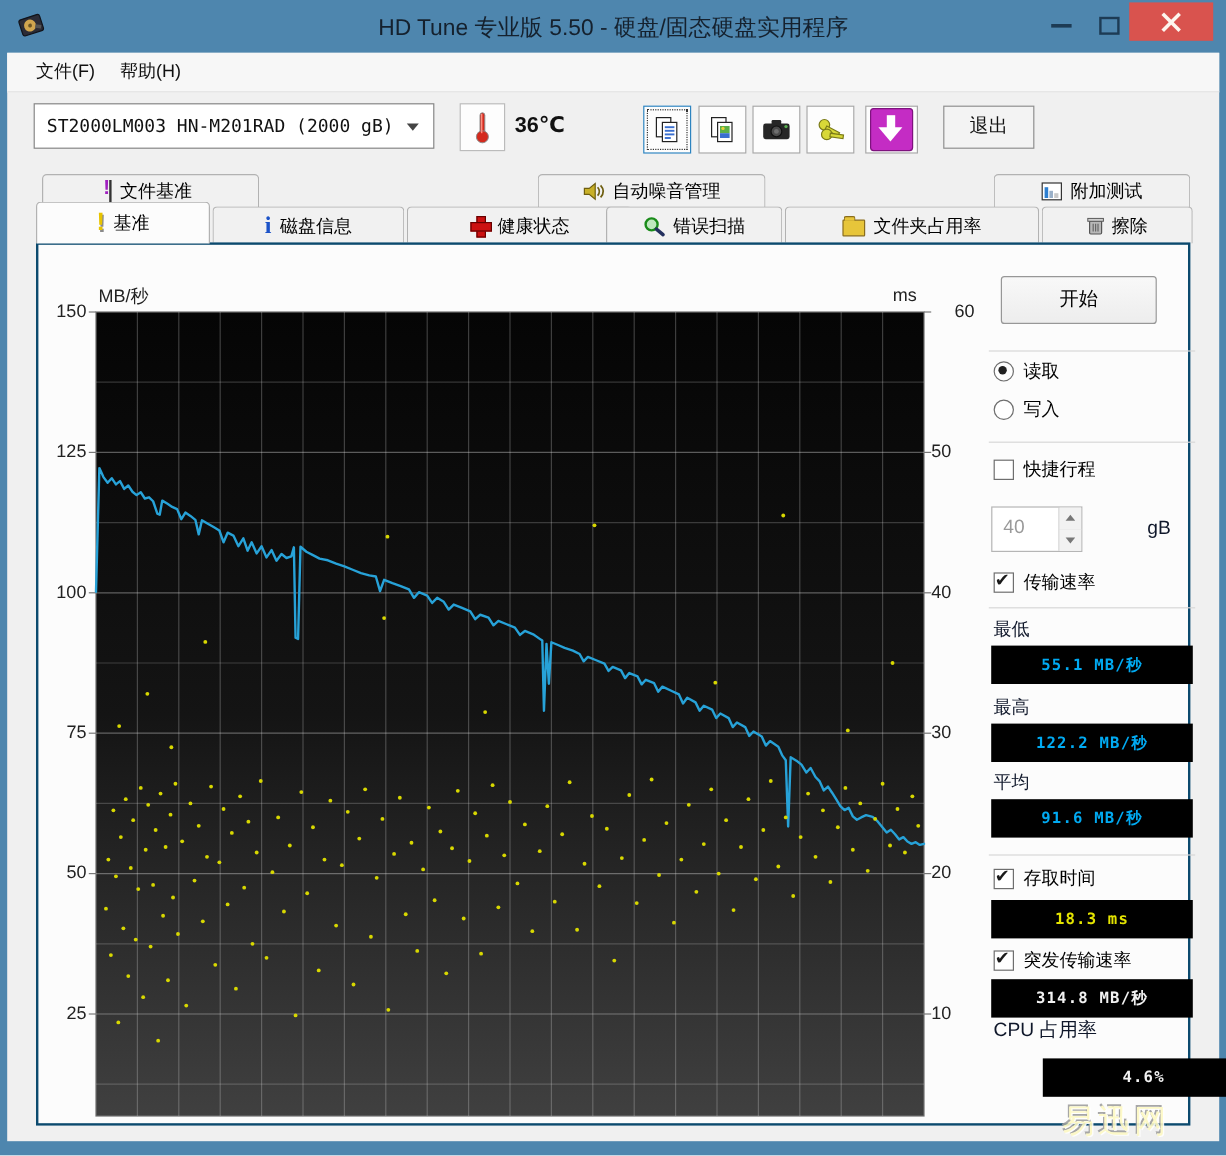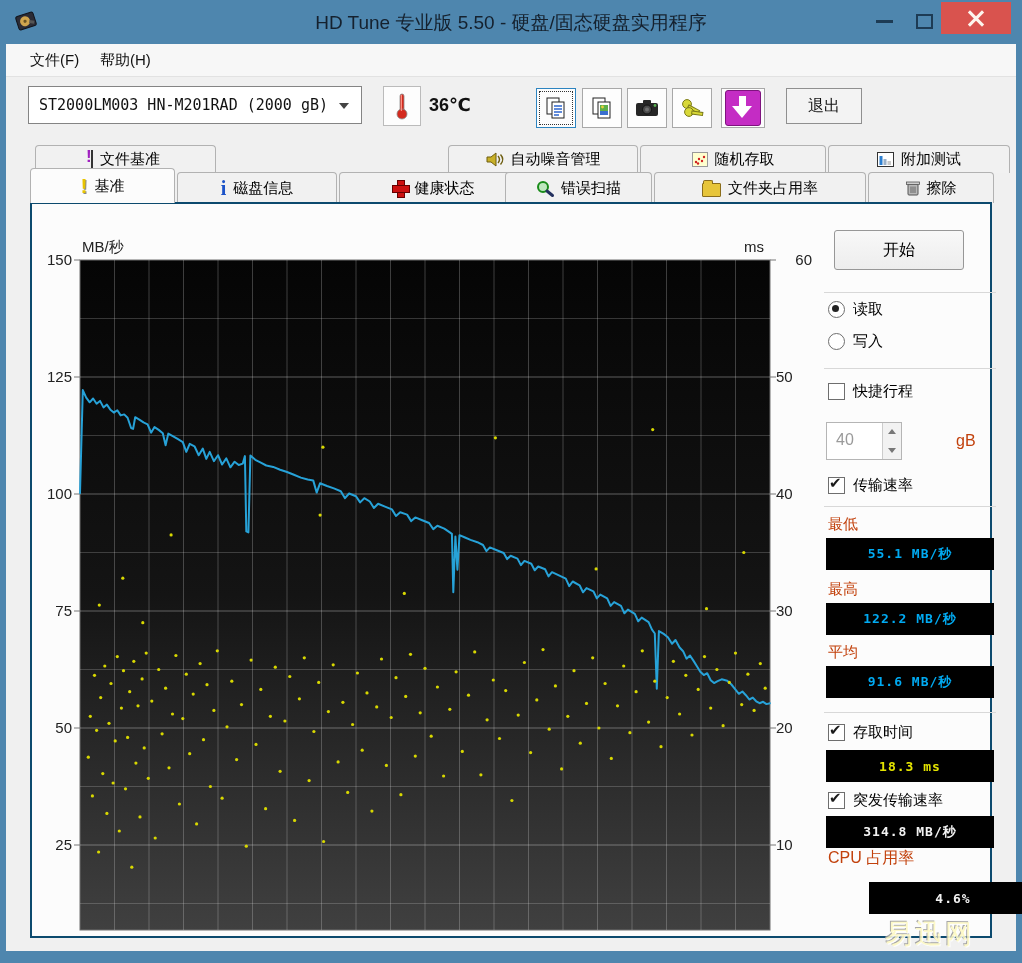--- a/index.html
+++ b/index.html
@@ -40,21 +40,21 @@
   .tab-r2{top:128px;height:31px;}
   .tab-r2.active{top:124px;height:35px;background:#fcfcfc;z-index:3;}
   .tabicon{display:inline-block;position:relative;}
 
   
   .page{position:absolute;left:24px;top:158px;width:962px;height:736px;background:#fcfcfc;border:2px solid #0c4a6e;box-sizing:border-box;z-index:2;}
   .axis-title{position:absolute;font-size:15px;color:#222;}
   .tick-label{position:absolute;font-size:15px;color:#222;height:20px;line-height:20px;}
 
   
-  .rc-label{position:absolute;font-size:15px;color:#c2410c;}
+  .rc-label{position:absolute;font-size:15px;color:#0f172a;}
   .divider{position:absolute;left:792px;width:172px;height:1px;background:#d8d8d8;}
   .start-btn{position:absolute;left:802px;top:26px;width:130px;height:40px;background:linear-gradient(#f8f8f8,#ededed);border:1px solid #979797;border-radius:3px;box-sizing:border-box;text-align:center;line-height:38px;font-size:16px;color:#000;}
   .ctl-row{position:absolute;display:flex;align-items:center;gap:8px;font-size:15px;color:#000;}
   .rb{width:15px;height:15px;border:1px solid #6e6e6e;border-radius:50%;background:#fff;position:relative;flex:none;}
   .rb.sel::after{content:"";position:absolute;left:3px;top:3px;width:7px;height:7px;border-radius:50%;background:#222;}
   .cb{width:15px;height:15px;border:1px solid #6e6e6e;background:#fff;position:relative;flex:none;}
   .cb.checked::after{content:"✔";position:absolute;left:0;top:-4px;font-size:15px;font-weight:bold;color:#1a1a1a;}
   .spinbox{position:absolute;left:794px;top:218px;width:76px;height:38px;background:#fff;border:1px solid #b5b5b5;box-sizing:border-box;}
   .spin-val{position:absolute;left:9px;top:8px;font-size:16px;color:#9a9a9a;}
   .spin-btns{position:absolute;right:0;top:0;width:18px;height:100%;border-left:1px solid #ccc;}
@@ -182,34 +182,21 @@
     <div class="tab tab-r1" style="left:442px;width:190px;">
       <span class="tabicon">
         <svg width="18" height="15">
             <polygon points="1,5 5,5 10,1 10,14 5,10 1,10" fill="#c8b028" stroke="#6e5e10"></polygon>
             <path d="M12 4 q3 3.5 0 7" fill="none" stroke="#6e5e10" stroke-width="1.4"></path>
             <path d="M14.5 2.5 q4.5 5 0 10" fill="none" stroke="#6e5e10" stroke-width="1.4"></path>
           </svg>
       </span>
       <span>自动噪音管理</span>
     </div>
-    <div class="tab tab-r1" style="left:634px;width:186px;">
-      <span class="tabicon">
-        <svg width="16" height="15">
-            <rect x="0.5" y="0.5" width="15" height="14" fill="#ffffcf" stroke="#999"></rect>
-            <circle cx="4" cy="10" r="1.2" fill="#d02020"></circle>
-            <circle cx="7" cy="7" r="1.2" fill="#d02020"></circle>
-            <circle cx="10" cy="9" r="1.2" fill="#d02020"></circle>
-            <circle cx="6" cy="11.5" r="1.2" fill="#d02020"></circle>
-            <circle cx="12" cy="5" r="1.2" fill="#d02020"></circle>
-          </svg>
-      </span>
-      <span>随机存取</span>
-    </div>
-    <div class="tab tab-r1" style="left:822px;width:182px;">
+    <div class="tab tab-r1" style="left:822px;width:164px;">
       <span class="tabicon">
         <svg width="17" height="15">
             <rect x="0.5" y="0.5" width="16" height="14" fill="#fff" stroke="#333"></rect>
             <rect x="2.5" y="4" width="3" height="9" fill="#2d7fd0"></rect>
             <rect x="6.5" y="7" width="3" height="6" fill="#9ab0c8"></rect>
             <rect x="10.5" y="9" width="3.5" height="4" fill="#c8c8c8"></rect>
           </svg>
       </span>
       <span>附加测试</span>
     </div>

